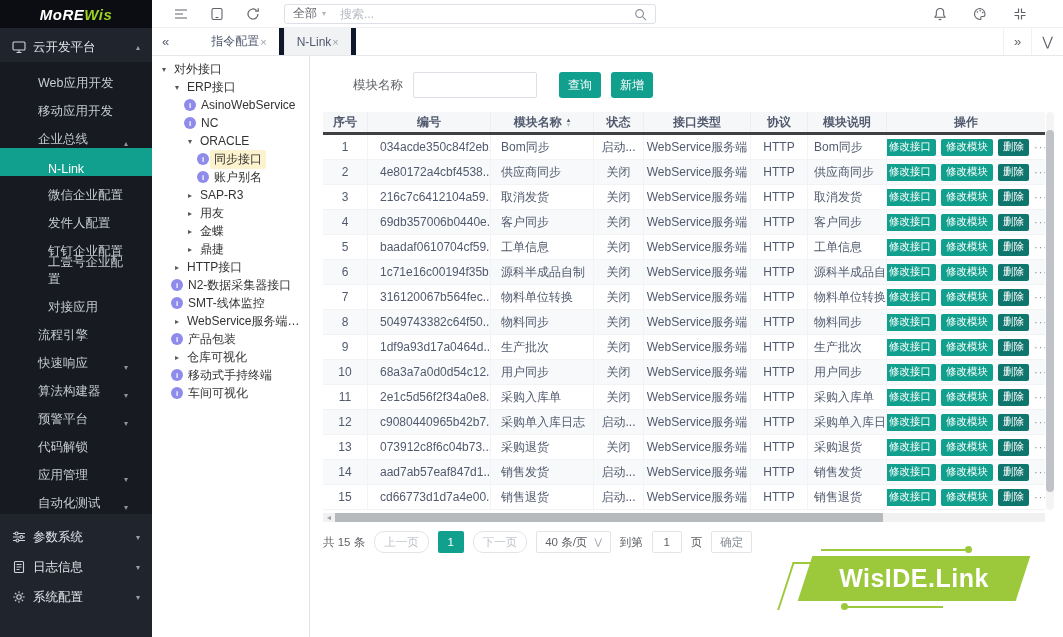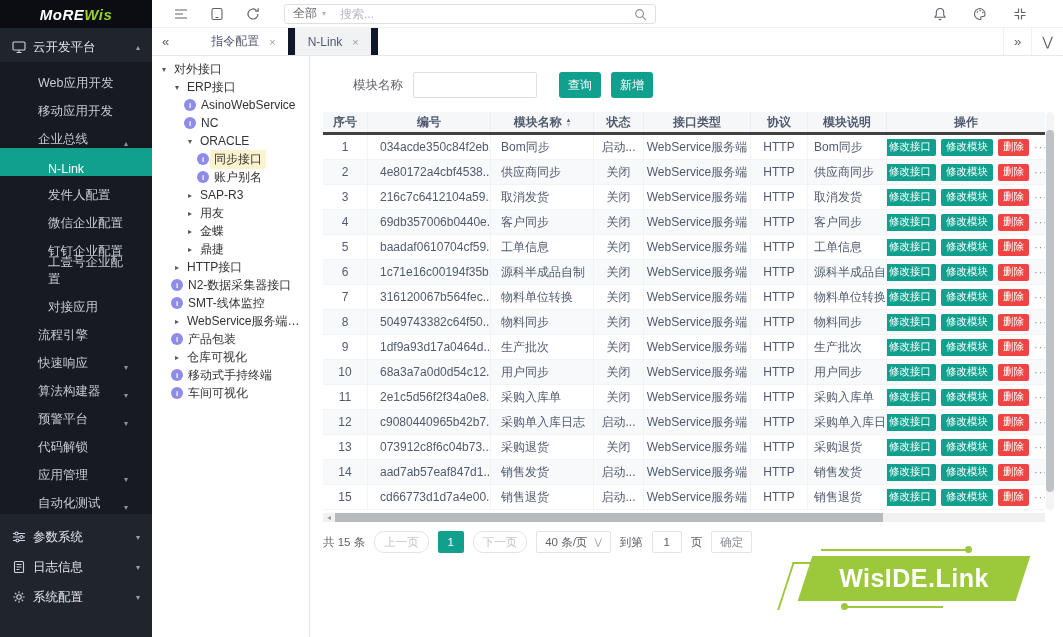--- a/index.html
+++ b/index.html
@@ -36,21 +36,21 @@
   .search-input { border:none; outline:none; font-size:12px; color:#8b5cf6; margin-left:14px; flex:1; font-family:inherit; }
   .search-input::placeholder { color:#b8bcc4; }
   .sg-magnifier { width:13px; height:13px; color:#8a8f98; cursor:pointer; }
   .tb-right { margin-left:auto; display:flex; align-items:center; margin-right:10px; }
   .tb-right .tb-icon { margin-left:0; margin-right:26px; }
 
   
   .tabbar { position:absolute; left:152px; top:28px; width:911px; height:28px; background:#fff; border-bottom:1px solid #e6e8eb; display:flex; align-items:stretch; z-index:4; }
   .tab-ctrl { display:flex; align-items:center; padding:0 10px; color:#515a6e; font-size:13px; cursor:pointer; }
   .tab-home { font-size:14px; color:#515a6e; }
-  .tab { display:flex; align-items:center; gap:10px; padding:0 12px; font-size:12px; color:#515a6e; cursor:pointer; border-right:7px solid #0f172a; }
+  .tab { display:flex; align-items:center; gap:1px; padding:0 12px; font-size:12px; color:#515a6e; cursor:pointer; border-right:5px solid #0f172a; }
   .tab .x { color:#9aa0ab; font-size:11px; }
   .tab.active { background:#f1f2f4; border-left:1px solid #e8eaec; }
   .tab-right { margin-left:auto; display:flex; align-items:stretch; }
   .tab-right .tab-ctrl { border-left:1px solid #f0f1f3; color:#5f6368; }
 
   
   .tree-panel { position:absolute; left:152px; top:56px; width:158px; height:581px; background:#fff; border-right:1px solid #e3e3e3; padding-top:4px; z-index:3; overflow:hidden; }
   .t-item { height:18px; display:flex; align-items:center; font-size:12px; color:#333; white-space:nowrap; cursor:pointer; }
   .t-item .exp { width:12px; text-align:center; font-size:8px; color:#555; flex:0 0 auto; }
   .t-item .info-ic { width:12px; height:12px; border-radius:50%; background:#8e8bea; color:#fff; font-size:8px; font-weight:bold; display:flex; align-items:center; justify-content:center; margin-right:1px; flex:0 0 auto; font-style:normal; }
@@ -81,21 +81,21 @@
   .c6 { width:79px;text-align:center; }
   .c7 { width:158px; border-right:none; }
   .td.c1 { justify-content:flex-start; padding-left:12px; }
   .td.c2 { justify-content:flex-start; padding-left:10px; }
   .td.c6 { justify-content:flex-start; padding-left:6px; }
   .sort { display:inline-flex; flex-direction:column; margin-left:5px; line-height:5px; font-size:7px; }
   .sort .up { color:#515a6e; }
   .sort .dn { color:#c0c4cc; }
   .act-btn { height:17px; border:none; border-radius:2px; color:#fff; font-size:10.5px; padding:0 5px; margin-right:5px; cursor:pointer; font-family:inherit;text-align:right; }
   .act-teal { background:#12a08e; }
-  .act-orange { background:#ef4444; }
+  .act-orange { background:#0f766e; }
   .act-more { color:#8a8f98; font-size:11px; letter-spacing:1px; cursor:pointer; }
 
   .vscroll { position:absolute; left:736px; top:56px; width:8px; height:398px; background:#f4f4f4; border-radius:4px; }
   .vscroll .thumb { position:absolute; left:0; top:18px; width:8px; height:362px; background:#bfc2c6; border-radius:4px; }
   .hscroll { position:absolute; left:13px; top:457px; width:722px; height:9px; background:#f1f1f1; display:flex; align-items:center; }
   .hscroll .harrow { width:12px; text-align:center; font-size:8px; color:#9aa0ab; }
   .hscroll .thumb { height:9px; width:548px; background:#b7babd; }
 
   .pagination { position:absolute; left:13px; top:475px; display:flex; align-items:center; gap:9px; font-size:11.5px; color:#606266; }
   .pg-btn { height:22px; display:flex; align-items:center; padding:0 9px; border:1px solid #e2e4e8; border-radius:10px; background:#fff; color:#c0c4cc; cursor:pointer; }
@@ -144,24 +144,24 @@
           <span>移动应用开发</span>
         </div>
         <div class="s-item lv1">
           <span>企业总线</span>
           <span class="caret">▴</span>
         </div>
         <div class="s-item lv2 active">
           <span>N-Link</span>
         </div>
         <div class="s-item lv2">
+          <span>微信企业配置</span>
+        </div>
+        <div class="s-item lv2">
           <span>发件人配置</span>
-        </div>
-        <div class="s-item lv2">
-          <span>微信企业配置</span>
         </div>
         <div class="s-item lv2">
           <span>钉钉企业配置</span>
         </div>
         <div class="s-item lv2">
           <span>工壹号企业配置</span>
         </div>
         <div class="s-item lv2">
           <span>对接应用</span>
         </div>

